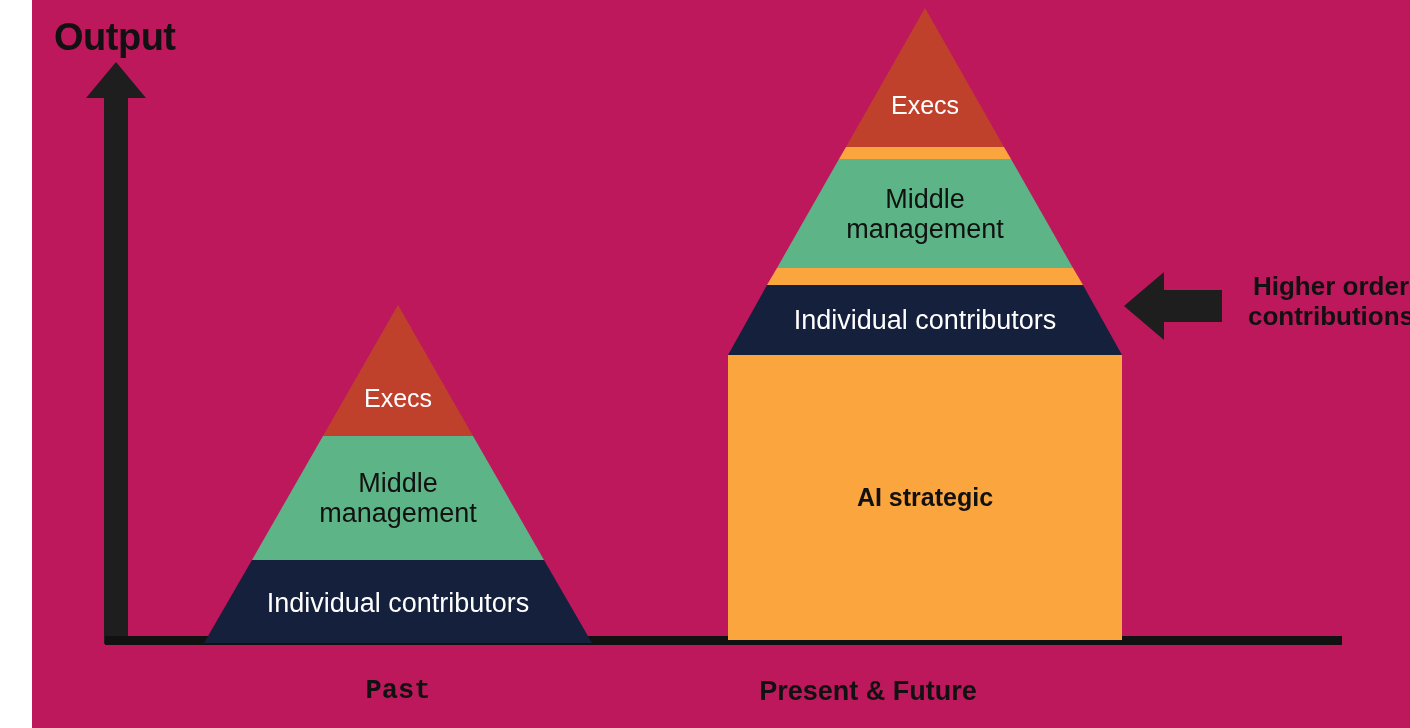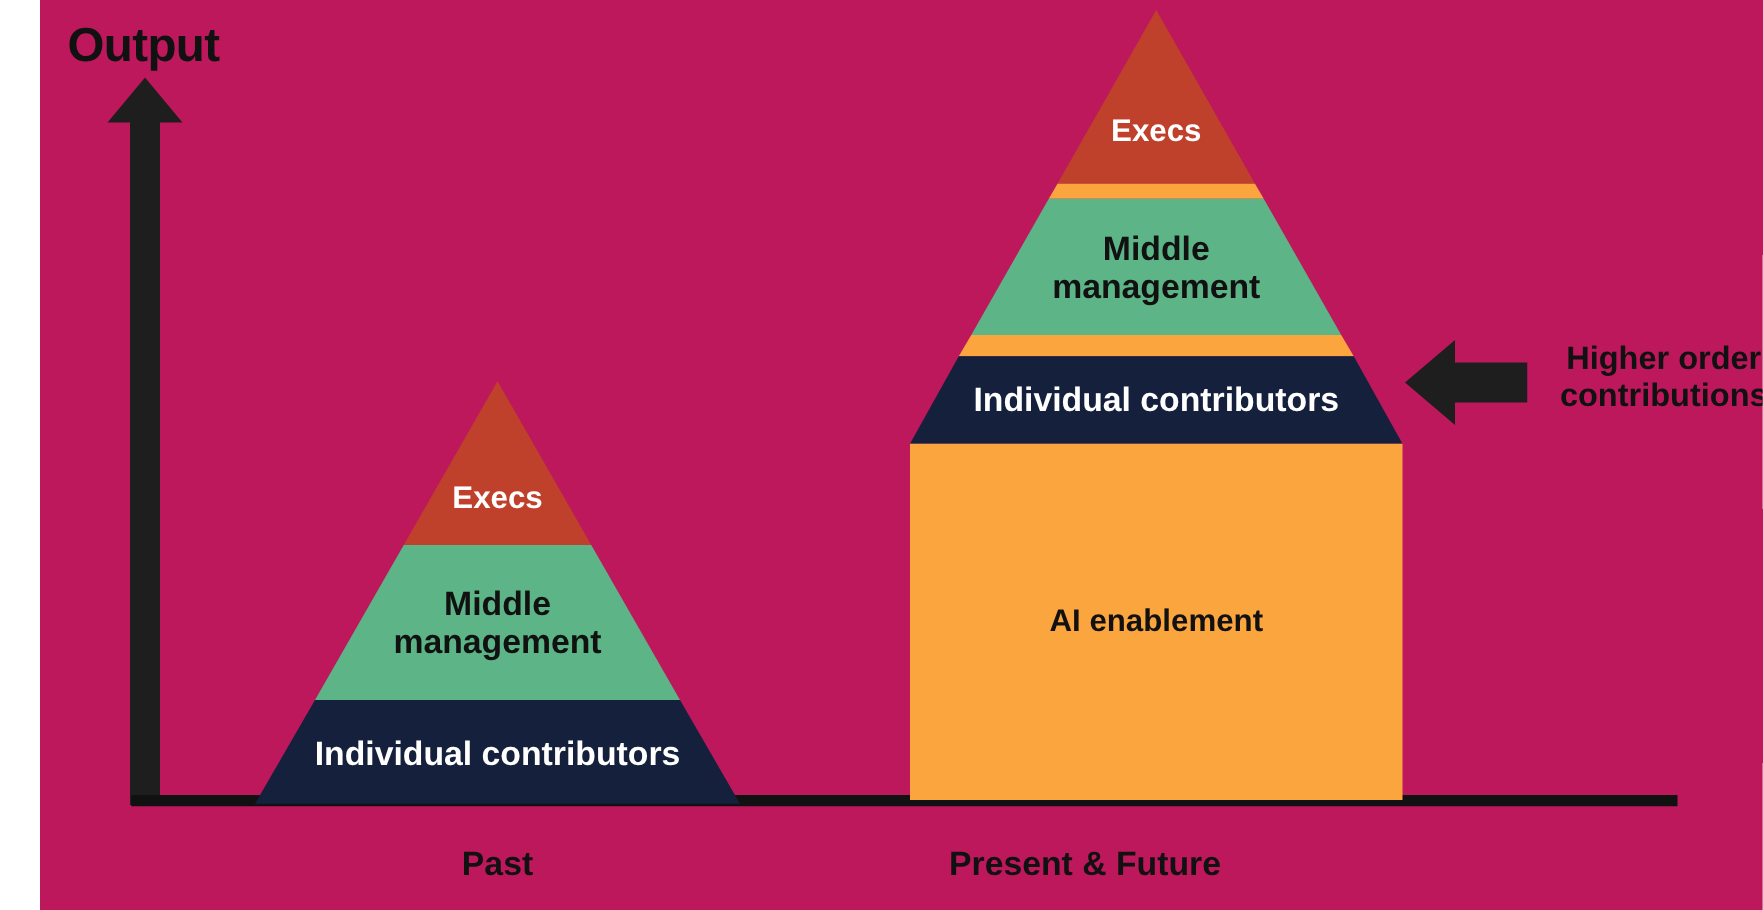--- a/index.html
+++ b/index.html
@@ -46,21 +46,21 @@
   .pyramid {
     position: absolute;
   }
   .seg {
     position: absolute;
     display: flex;
     align-items: center;
     justify-content: center;
     text-align: center;
     line-height: 1.12;
-    font-weight: bold;
+    font-weight: normal;
     box-sizing: border-box;
   }
   .seg-label {
     position: relative;
     z-index: 3;
     pointer-events: none;
   }
   .ai-block {
     position: absolute;
     display: flex;
@@ -161,30 +161,30 @@
   <div class="seg" style="left:783px; top:176px; width:220px; height:76px; color:#111111; font-size:27px; flex-direction:column;">
     <span class="seg-label">Middle</span>
     <span class="seg-label">management</span>
   </div>
 
   <div class="seg" style="left:713px; top:300px; width:360px; height:40px; color:#FFFFFF; font-size:27px;">
     <span class="seg-label">Individual contributors</span>
   </div>
 
   <div class="ai-block" style="left:696px; top:355px; width:394px; height:285px; background:#FBA53F;">
-    <span class="seg-label">AI enablement</span>
+    <span class="seg-label">AI strategic</span>
   </div>
 
   <div class="callout-arrow">
     <svg width="98" height="72" viewBox="0 0 98 72">
       <polygon points="0,36 40,2 40,20 98,20 98,52 40,52 40,70" fill="#1E1E1E"></polygon>
     </svg>
   </div>
 
   <div class="callout-text">
     <div>Higher order</div>
     <div>contributions</div>
   </div>
 
-  <div class="cat-label" style="left:366px; top:676px;">Past</div>
+  <div class="cat-label" style="left:366px; top:676px;font-family:Liberation Mono, monospace;">Past</div>
   <div class="cat-label" style="left:836px; top:676px;">Present &amp; Future</div>
 
 </div>
 
 </body></html>

